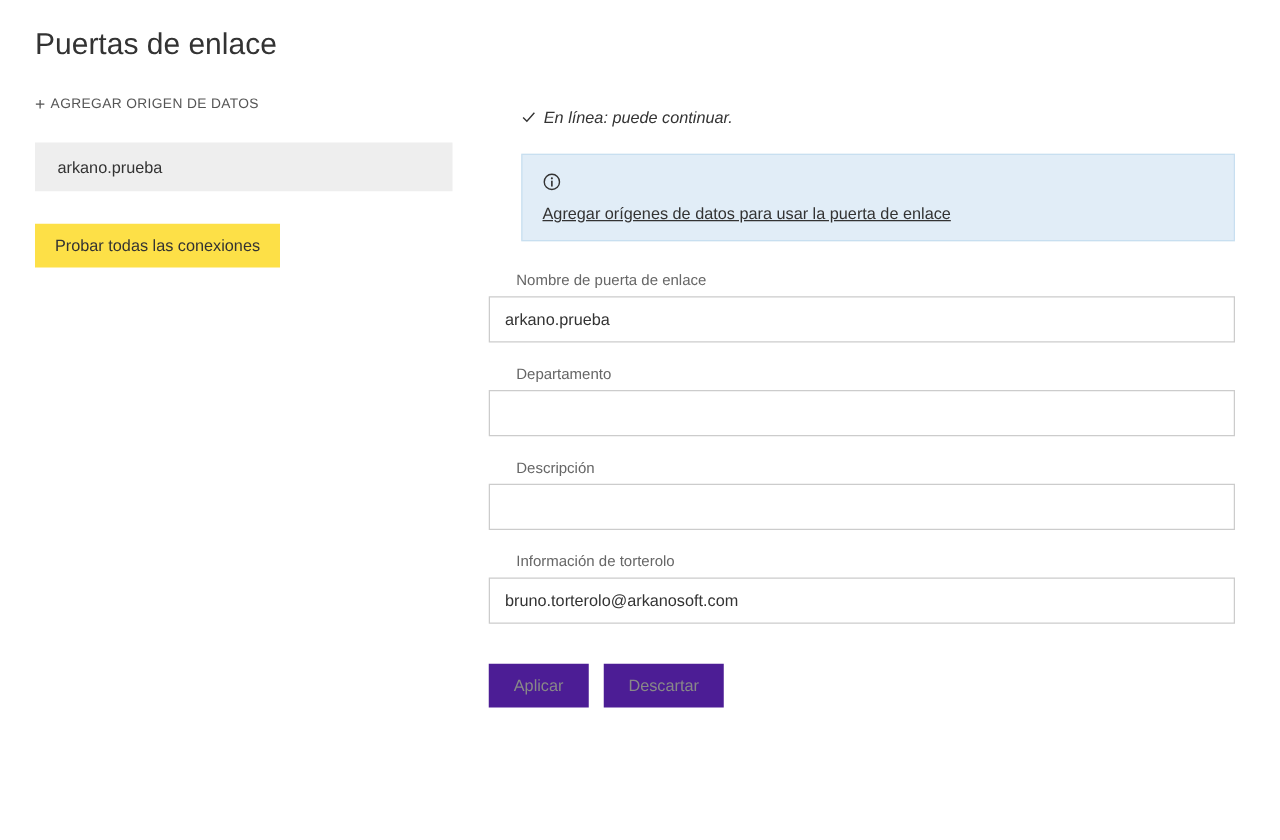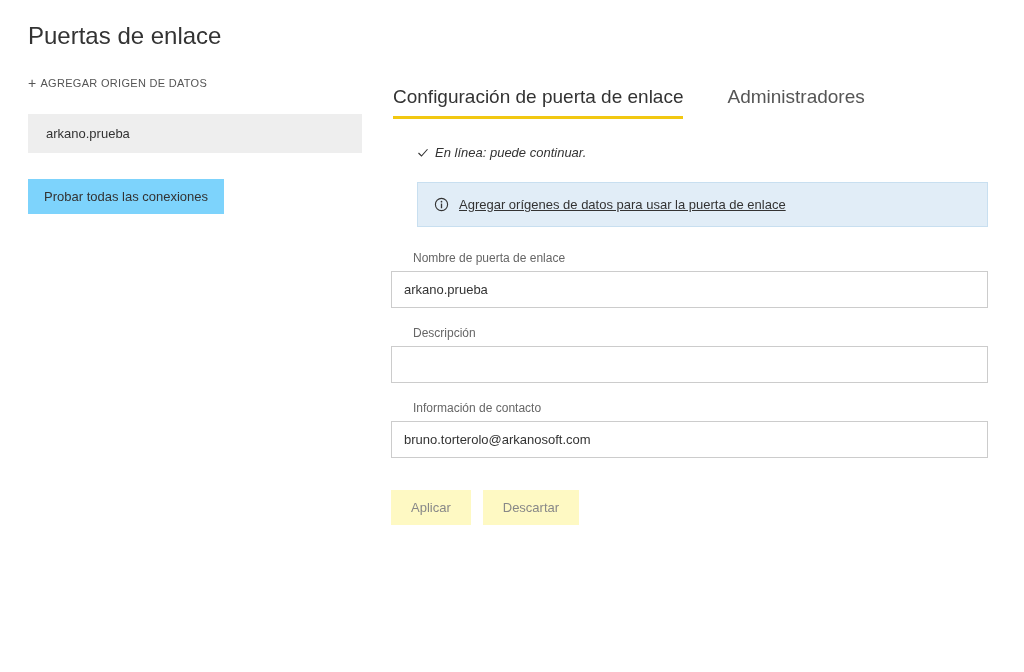--- a/index.html
+++ b/index.html
@@ -42,21 +42,21 @@
     background: #f4f4f4;
     padding: 12px 18px;
     font-size: 13px;
     color: #333;
     margin-right: 1px;
     cursor: pointer;
   }
   .gw-item.selected { background: #eeeeee; }
   .spacer-rows { height: 26px; }
   .test-btn {
-    background: #7dd3fc;
+    background: #fde047;
     border: none;
     padding: 10px 16px;
     font-size: 13px;
     color: #333;
     cursor: pointer;
     margin-left: 0;
   }
   .right-col {
     flex: 1;
     padding: 86px 36px 0 30px;
@@ -96,20 +96,21 @@
   .check-icon svg { display:block; }
   .info-banner {
     background: #e1edf7;
     border: 1px solid #c8dff0;
     padding: 14px 16px;
     display: flex;
     align-items: flex-start;
     gap: 10px;
     margin-bottom: 24px;
     margin-left: 24px;
+    flex-direction: column;
   }
   .info-banner a {
     color: #333;
     text-decoration: underline;
     cursor: pointer;
     font-size: 13px;
   }
   .info-icon {
     width: 15px; height: 15px;
   }
@@ -133,21 +134,21 @@
     font-family: inherit;
   }
   .actions {
     display: flex;
     gap: 12px;
     margin-top: 32px;
     margin-left: -2px;
   }
   .btn {
     border: none;
-    background: #fef9c3;
+    background: #4c1d95;
     color: #888;
     padding: 10px 20px;
     font-size: 13px;
     cursor: pointer;
   }
 </style>
 </head>
 <body>
 
 <div class="container">
@@ -163,24 +164,20 @@
     <div class="gw-item selected">
       <span>arkano.prueba</span>
     </div>
 
     <div class="spacer-rows"></div>
 
     <button class="test-btn">Probar todas las conexiones</button>
   </div>
 
   <div class="right-col">
-    <div class="tabs">
-      <div class="tab active">Configuración de puerta de enlace</div>
-      <div class="tab">Administradores</div>
-    </div>
 
     <div class="status-row">
       <span class="check-icon">
         <svg viewBox="0 0 16 16" width="12" height="12">
             <path d="M2 8 L6 12 L14 3" stroke="#333" stroke-width="1.5" fill="none"></path>
           </svg>
       </span>
       <span>En línea: puede continuar.</span>
     </div>
 
@@ -193,28 +190,32 @@
           </svg>
       </span>
       <a>Agregar orígenes de datos para usar la puerta de enlace</a>
     </div>
 
     <div class="field-group">
       <div class="field-label">Nombre de puerta de enlace</div>
       <input class="field-input" type="text" value="arkano.prueba" style="">
     </div>
 
+    <div class="field-group">
+      <div class="field-label">Departamento</div>
+      <input class="field-input" type="text" value="" style="">
+    </div>
 
     <div class="field-group">
       <div class="field-label">Descripción</div>
       <input class="field-input" type="text" value="" style="">
     </div>
 
     <div class="field-group">
-      <div class="field-label">Información de contacto</div>
+      <div class="field-label">Información de torterolo</div>
       <input class="field-input" type="text" value="bruno.torterolo@arkanosoft.com" style="">
     </div>
 
     <div class="actions">
       <button class="btn">Aplicar</button>
       <button class="btn">Descartar</button>
     </div>
   </div>
 
 </div>

